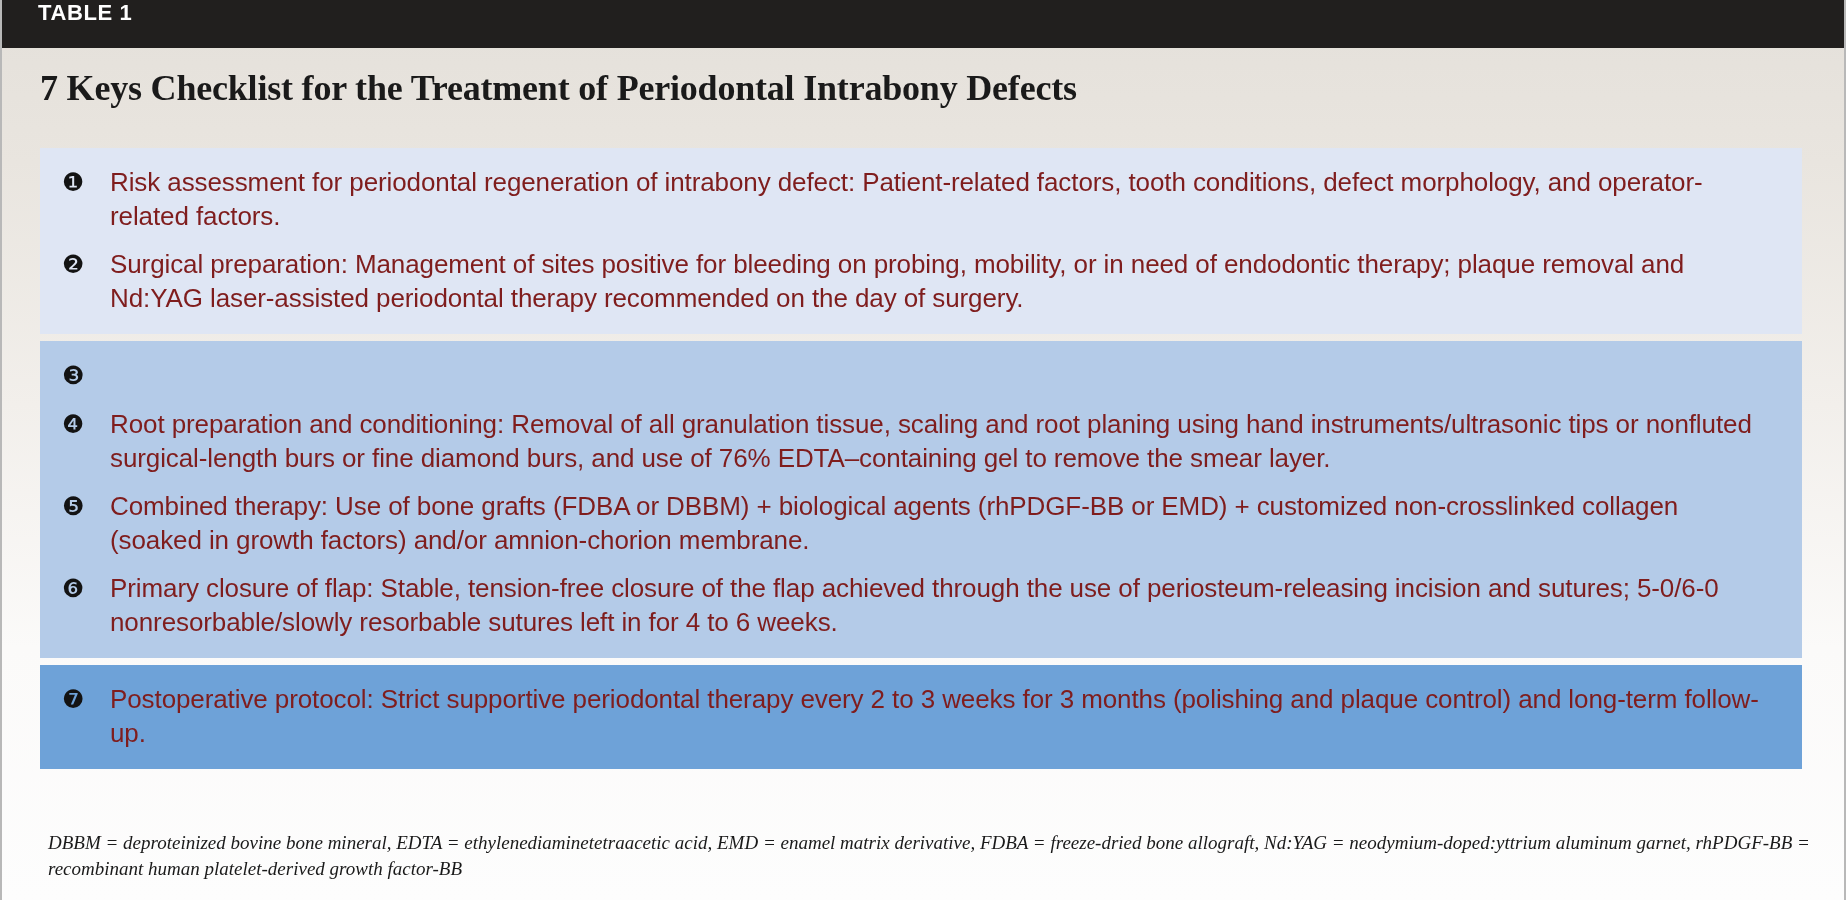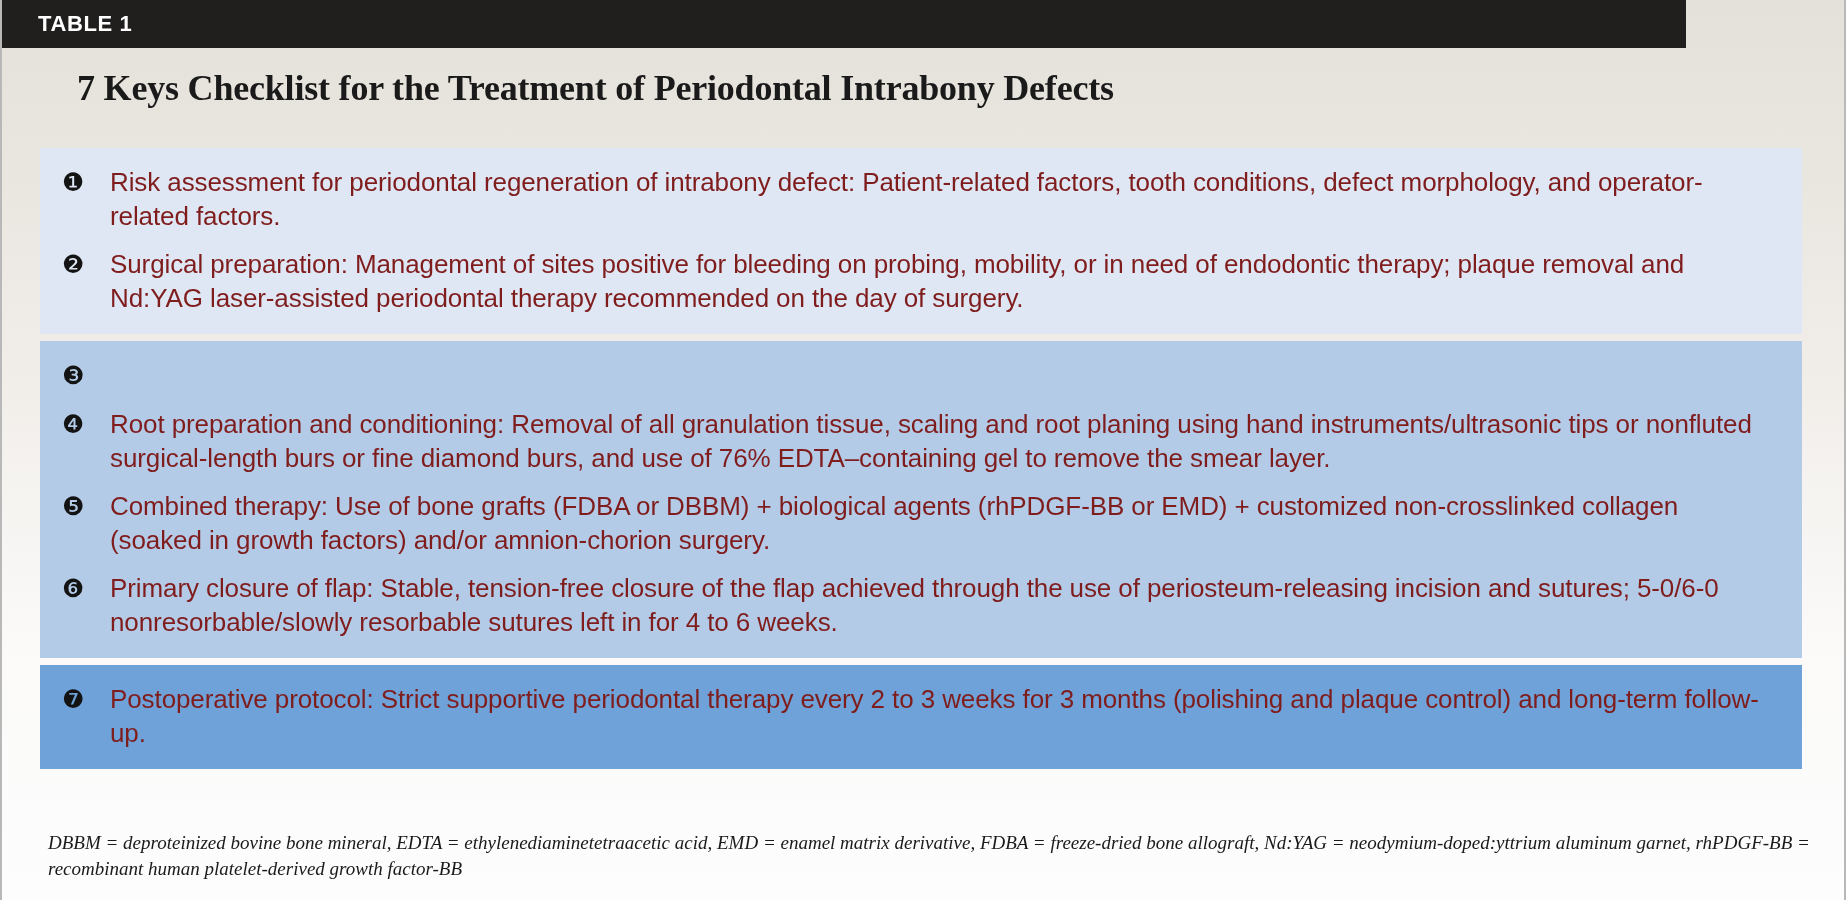--- a/index.html
+++ b/index.html
@@ -23,25 +23,24 @@
     border-left: 2px solid #b8b8b8;
     border-right: 2px solid #b8b8b8;
     overflow: hidden;
   }
 
   
   .table-label-bar {
     position: absolute;
     top: 0;
     left: -2px;
-    width: 1686px;
+    width: 1846px;
     height: 48px;
     background: #211f1e;
     display: flex;
-    align-items: center;
   }
 
   .table-label-bar .label-text {
     color: #ffffff;
     font-family: "Liberation Sans", sans-serif;
     font-size: 22px;
     font-weight: 600;
     letter-spacing: 0.6px;
     padding-left: 38px;
   }
@@ -51,21 +50,20 @@
     position: absolute;
     top: 66px;
     left: 38px;
     right: 38px;
     font-family: "Liberation Serif", serif;
     font-weight: 700;
     font-size: 36px;
     line-height: 44px;
     color: #1a1a1a;
     letter-spacing: -0.2px;
-    margin-left: 37px;
   }
 
   
   .checklist {
     position: absolute;
     top: 148px;
     left: 38px;
     width: 1762px;
   }
 
@@ -145,21 +143,21 @@
       <div class="block tone-mid">
         <div class="item">
           <span class="item-marker">❸</span>
         </div>
         <div class="item">
           <span class="item-marker">❹</span>
           <span class="item-text">Root preparation and conditioning: Removal of all granulation tissue, scaling and root planing using hand instruments/ultrasonic tips or nonfluted surgical-length burs or fine diamond burs, and use of 76% EDTA–containing gel to remove the smear layer.</span>
         </div>
         <div class="item">
           <span class="item-marker">❺</span>
-          <span class="item-text">Combined therapy: Use of bone grafts (FDBA or DBBM) + biological agents (rhPDGF-BB or EMD) + customized non-crosslinked collagen (soaked in growth factors) and/or amnion-chorion surgery.</span>
+          <span class="item-text">Combined therapy: Use of bone grafts (FDBA or DBBM) + biological agents (rhPDGF-BB or EMD) + customized non-crosslinked collagen (soaked in growth factors) and/or amnion-chorion membrane.</span>
         </div>
         <div class="item">
           <span class="item-marker">❻</span>
           <span class="item-text">Primary closure of flap: Stable, tension-free closure of the flap achieved through the use of periosteum-releasing incision and sutures; 5-0/6-0 nonresorbable/slowly resorbable sutures left in for 4 to 6 weeks.</span>
         </div>
       </div>
       <div class="block tone-dark">
         <div class="item">
           <span class="item-marker">❼</span>
           <span class="item-text">Postoperative protocol: Strict supportive periodontal therapy every 2 to 3 weeks for 3 months (polishing and plaque control) and long-term follow-up.</span>

